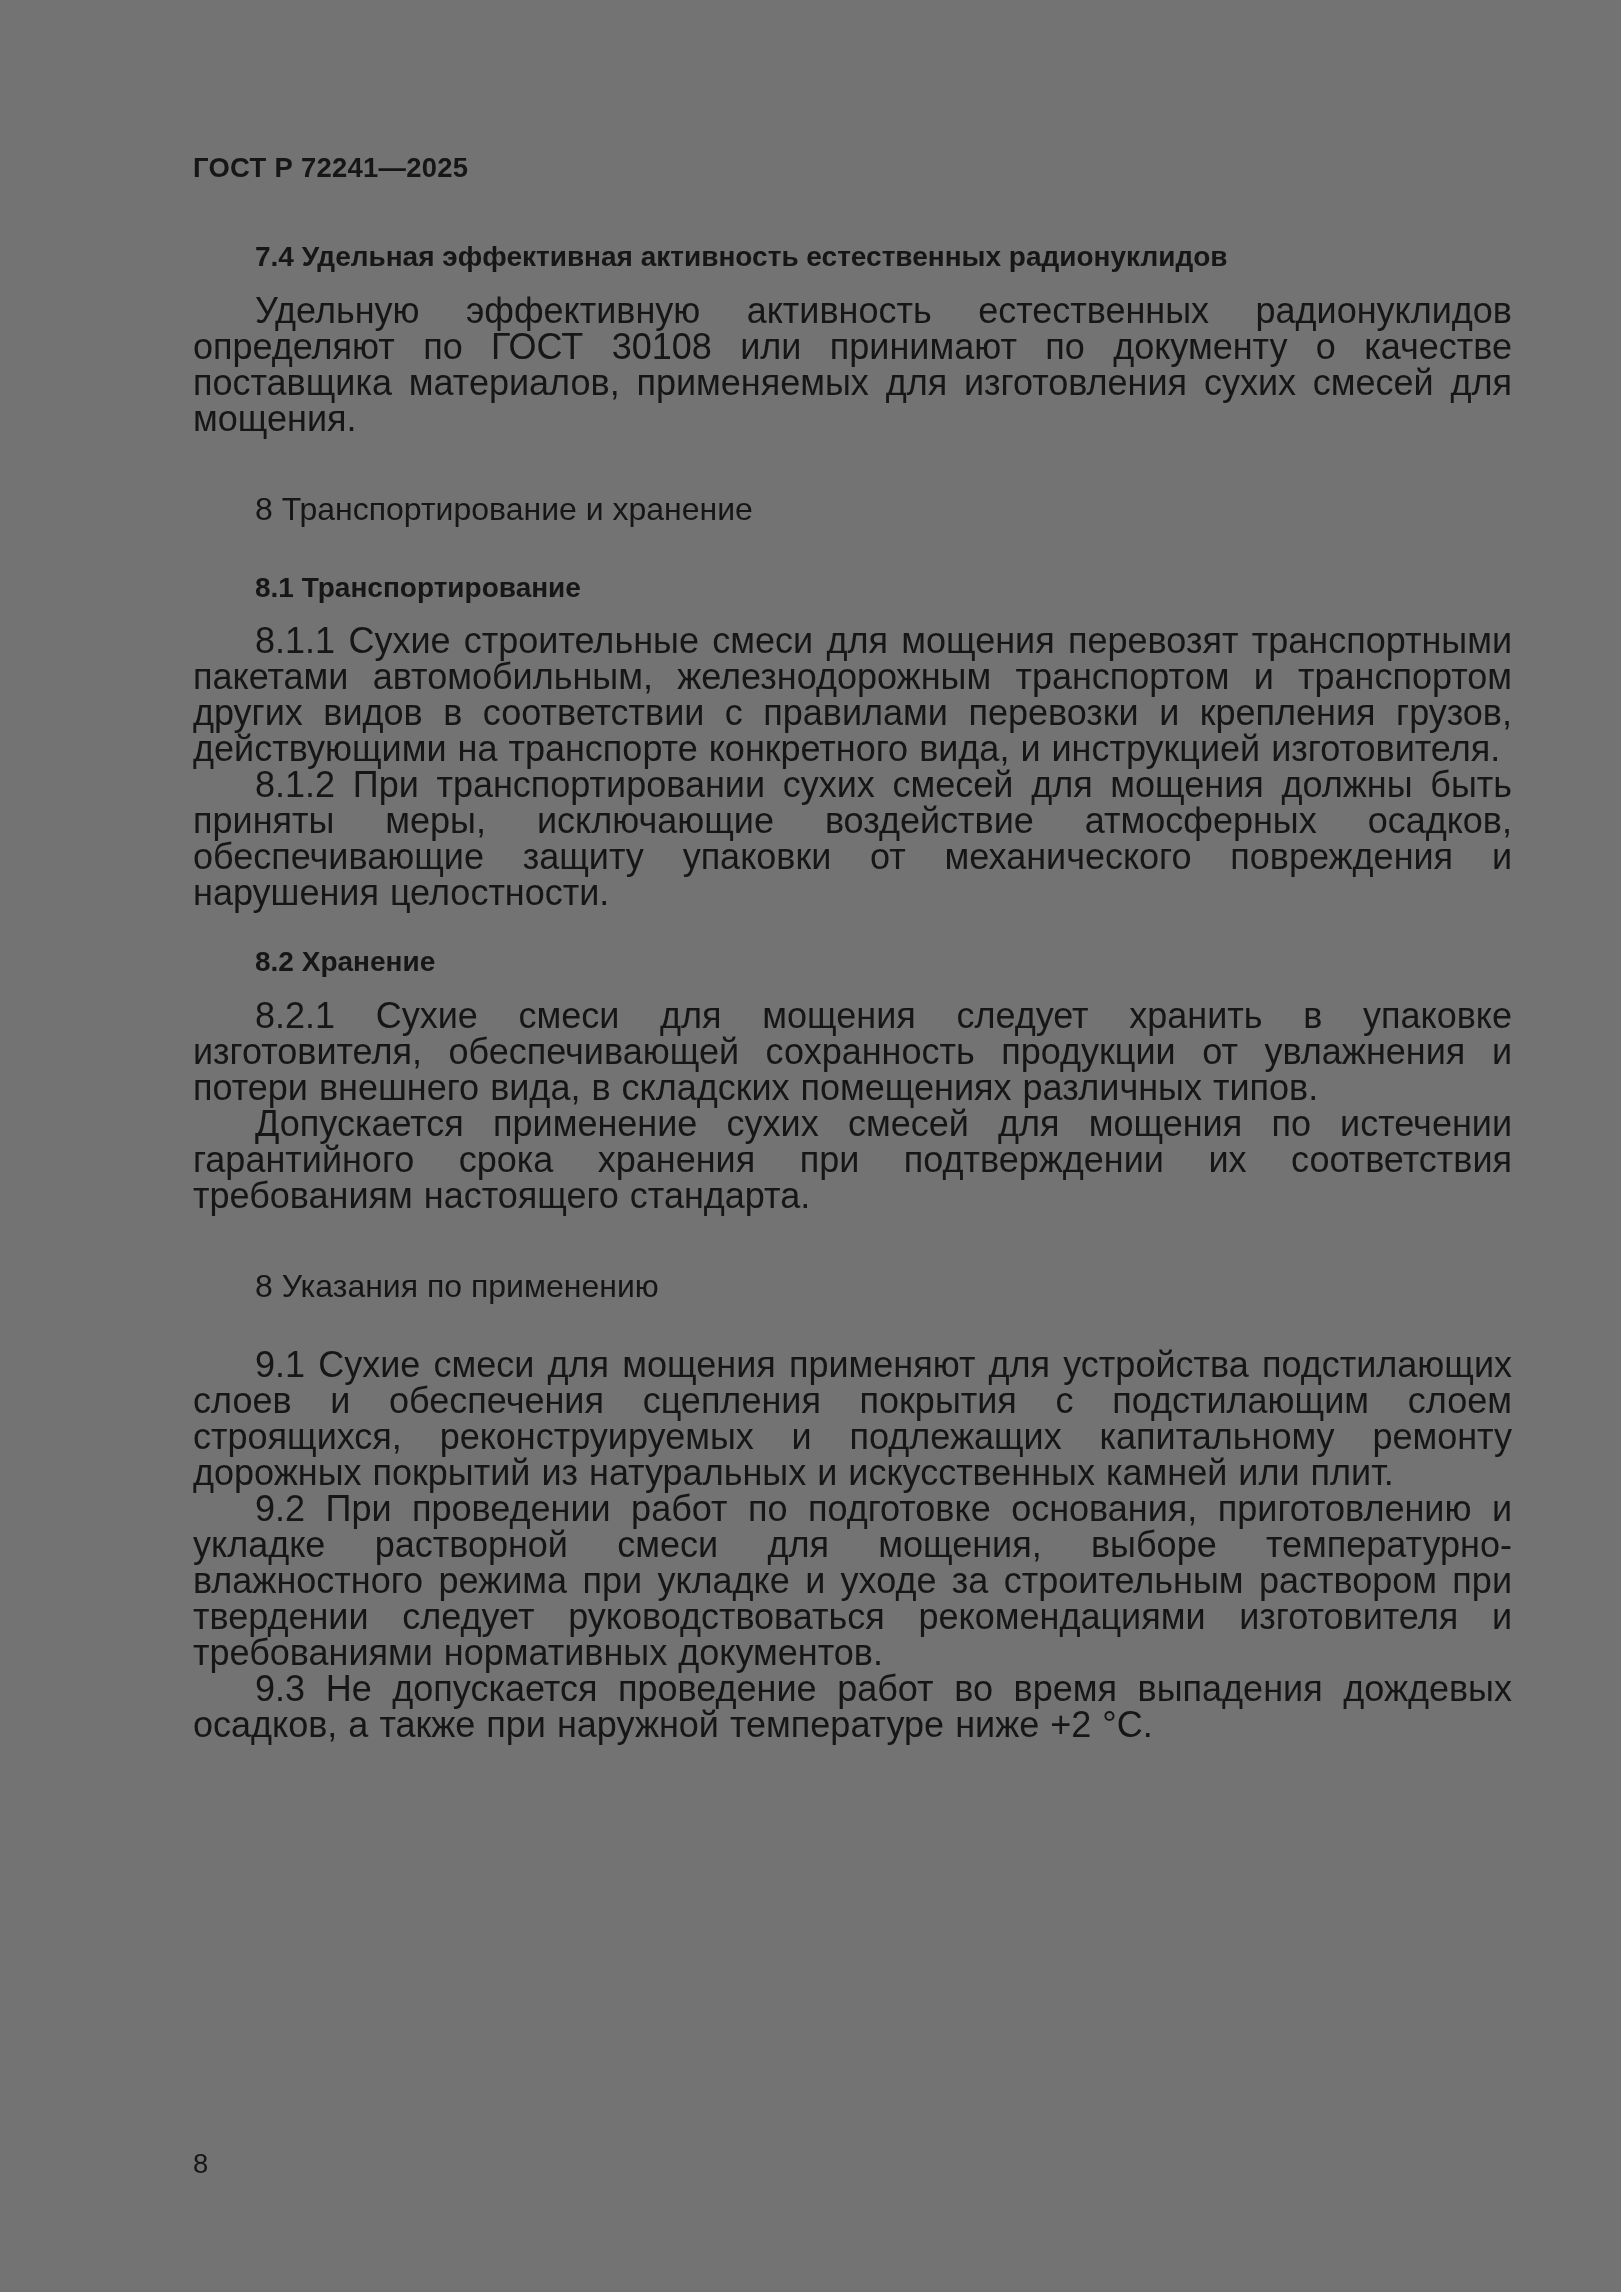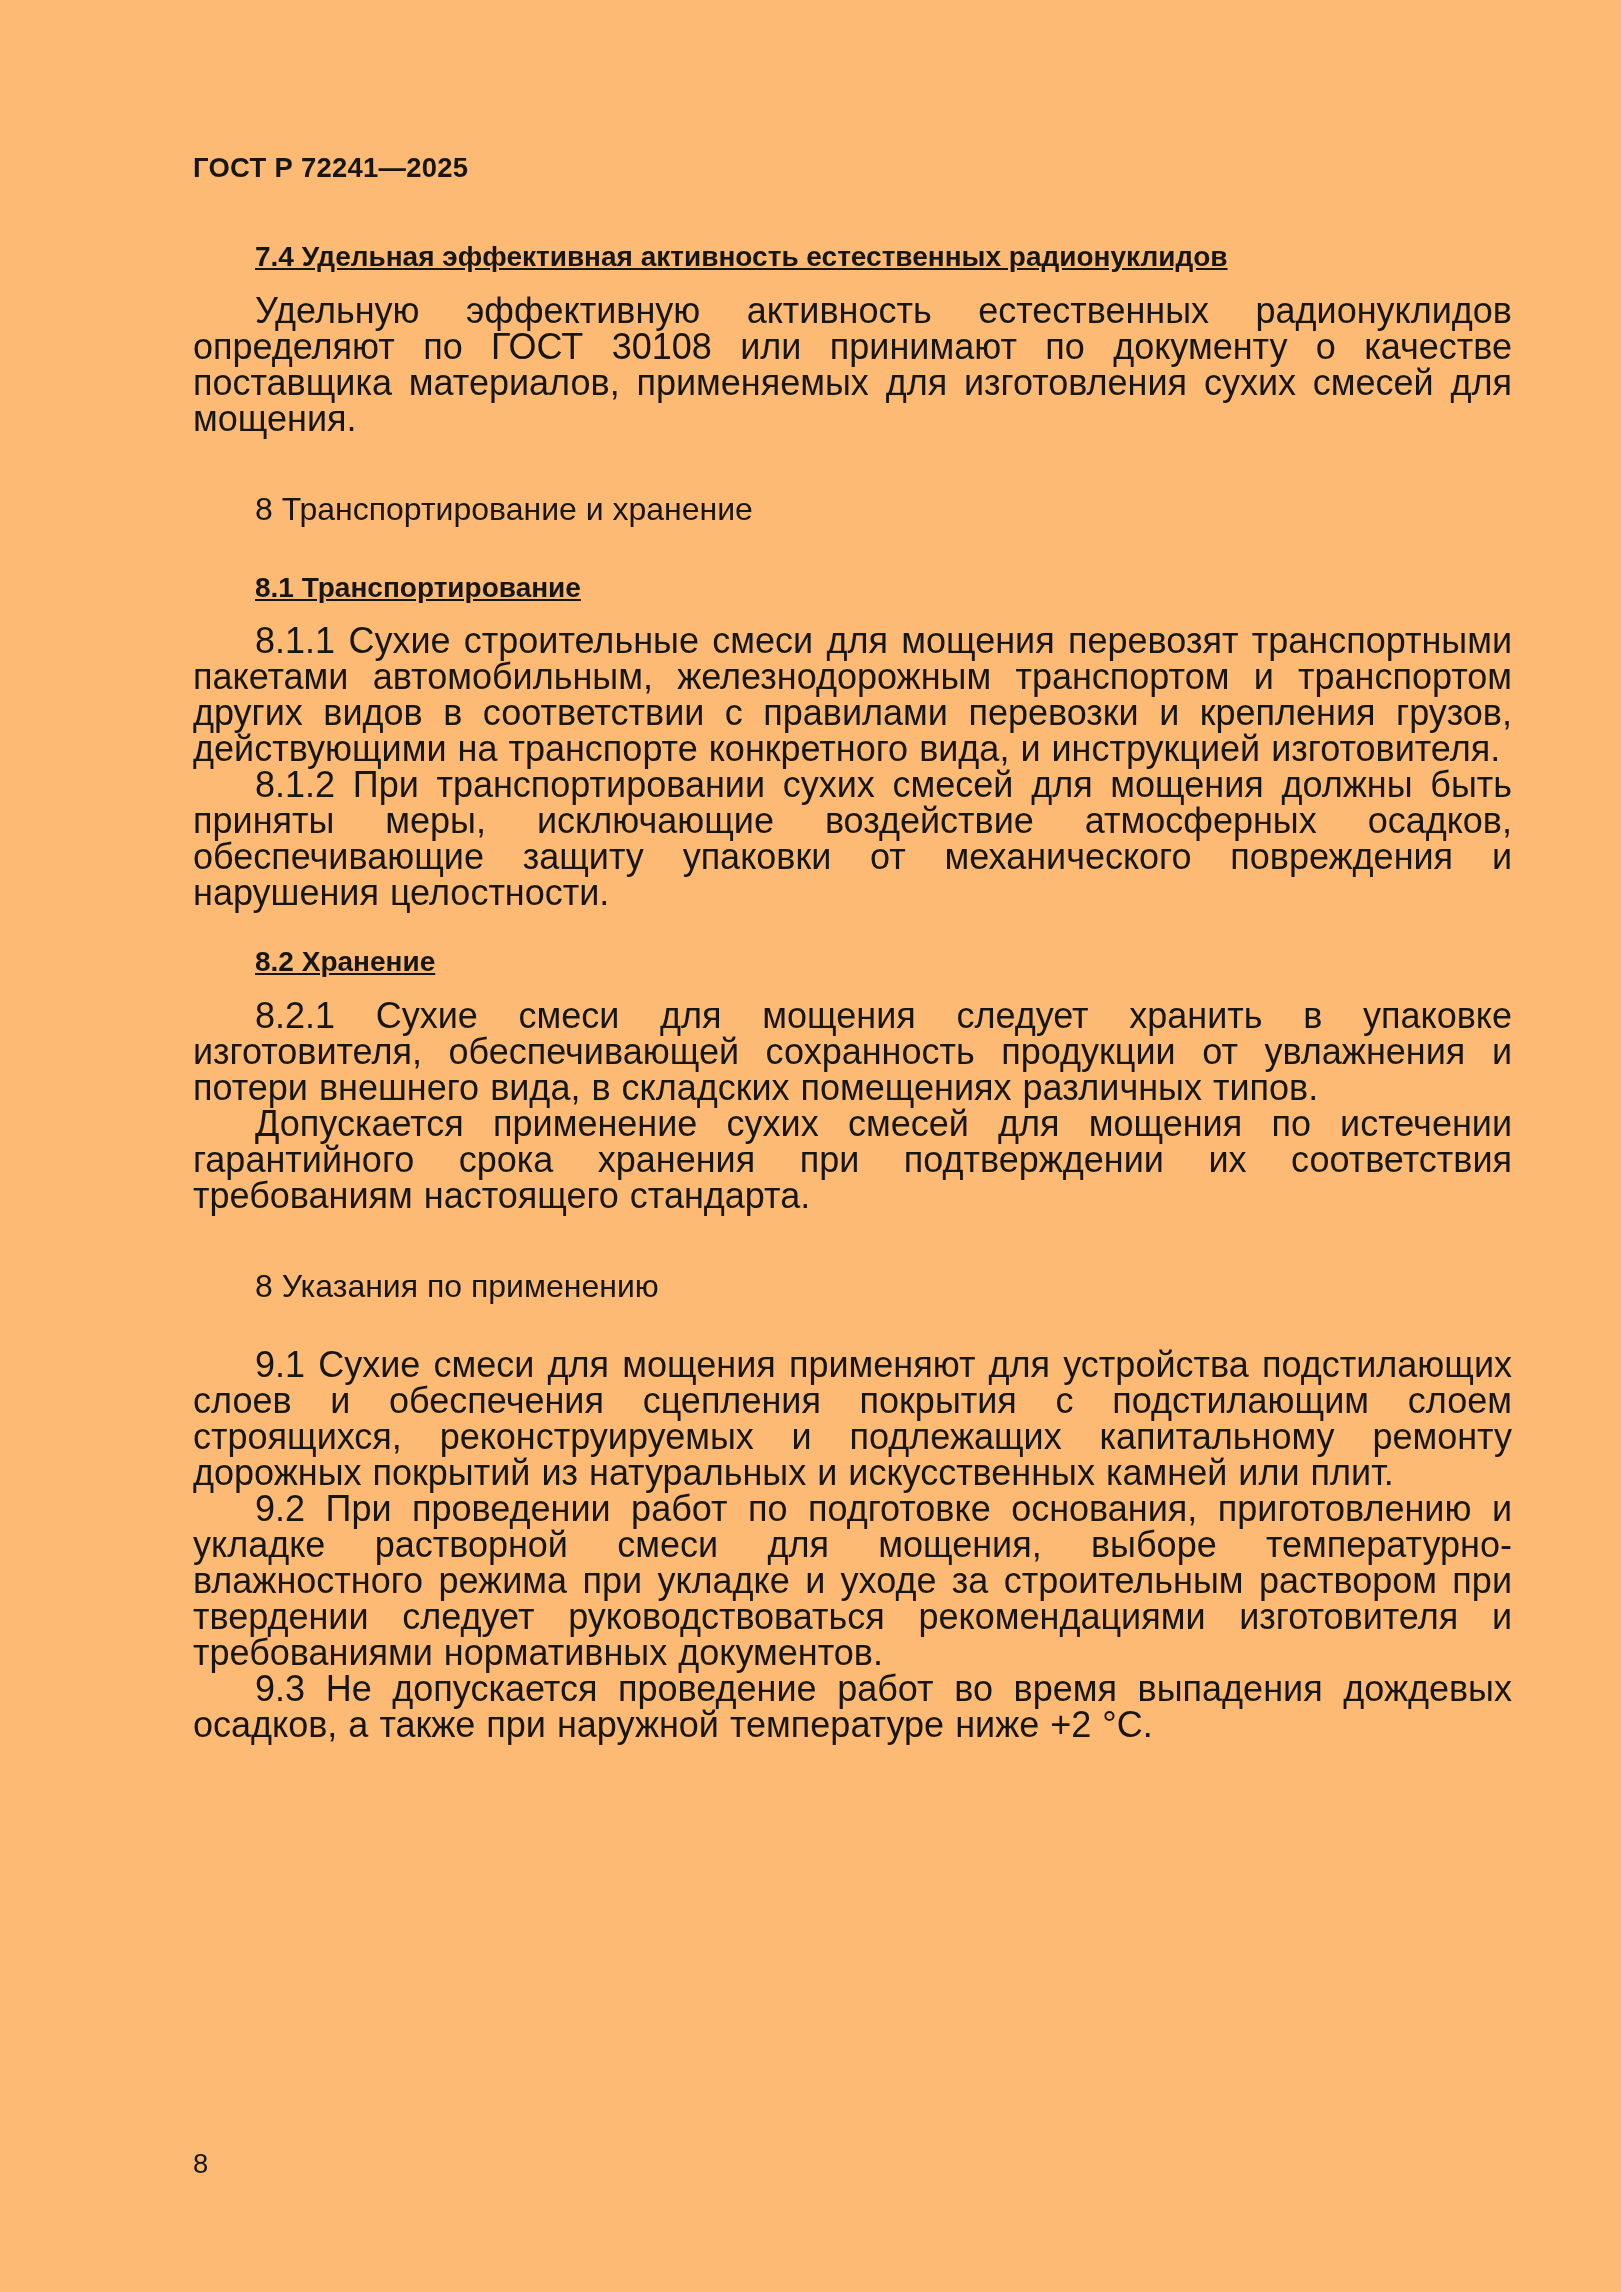--- a/index.html
+++ b/index.html
@@ -6,21 +6,21 @@
     html, body {
       margin: 0;
       padding: 0;
       background: #e9e9e9;
     }
     .page {
       position: relative;
       width: 1621px;
       height: 2293px;
       margin: 0 auto;
-      background: #fdba74;
+      background: #737373;
       color: #161616;
       font-family: "Liberation Sans", "DejaVu Sans", sans-serif;
       overflow: hidden;
       box-sizing: border-box;
     }
     .text-col {
       position: absolute;
       left: 193px;
       top: 152px;
       width: 1319px;
@@ -45,21 +45,20 @@
       line-height: 39px;
       margin: 53px 0 41px 0;
       padding-left: 62px;
     }
     .h-sub {
       font-weight: bold;
       font-size: 28px;
       line-height: 35px;
       margin: 33px 0 18.6px 0;
       padding-left: 62px;
-      text-decoration: underline;
     }
     .h-sub.first {
       margin-top: 0;
     }
     .page-number {
       position: absolute;
       left: 193px;
       top: 2148px;
       font-size: 27.4px;
     }

